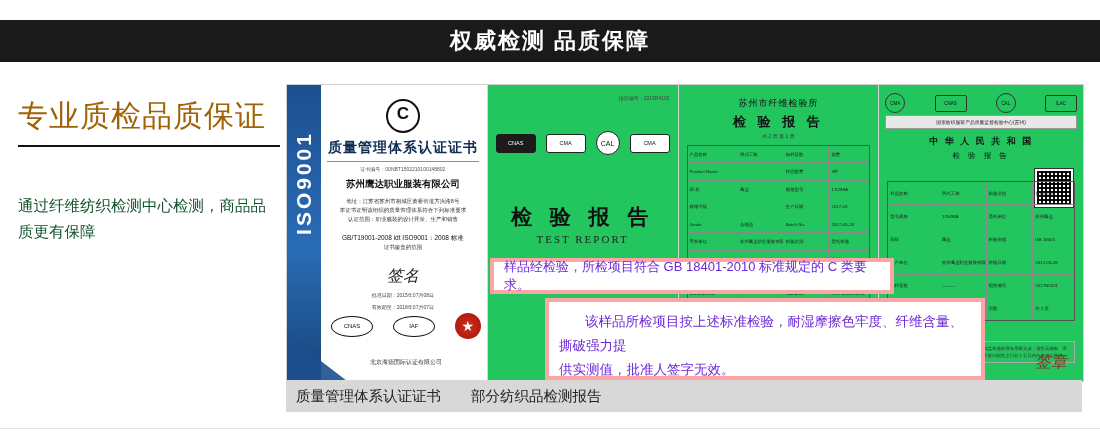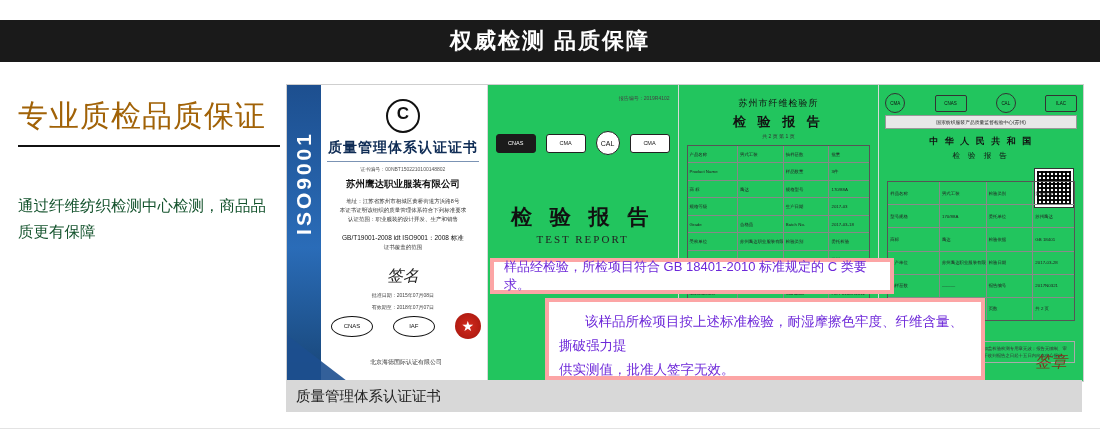--- a/index.html
+++ b/index.html
@@ -439,15 +439,16 @@
 </div>
 
 <div class="callout callout2">
   <p class="indent">该样品所检项目按上述标准检验，耐湿摩擦色牢度、纤维含量、撕破强力提</p>
   <p>供实测值，批准人签字无效。</p>
   <p>检验结果详见附页。</p>
 </div>
 
 <div class="caption-bar">
   <span class="cap1">质量管理体系认证证书</span>
+  <span class="cap2">部分纺织品检测报告</span>
 </div>
 
 <div class="bottom-rule"></div>
 
 </body></html>

